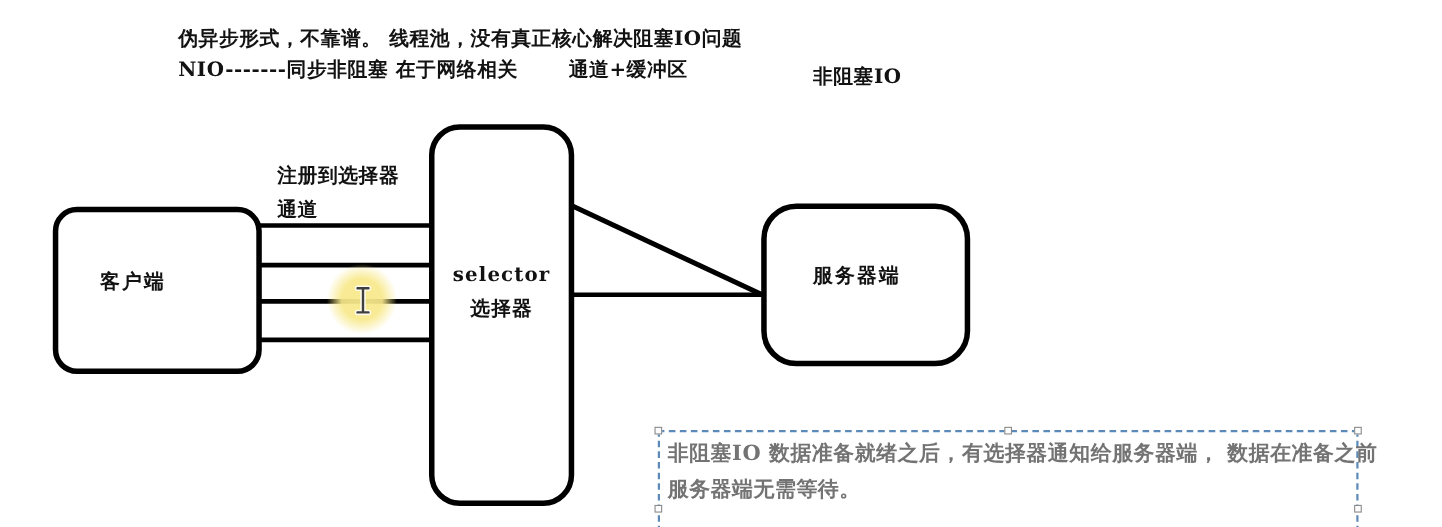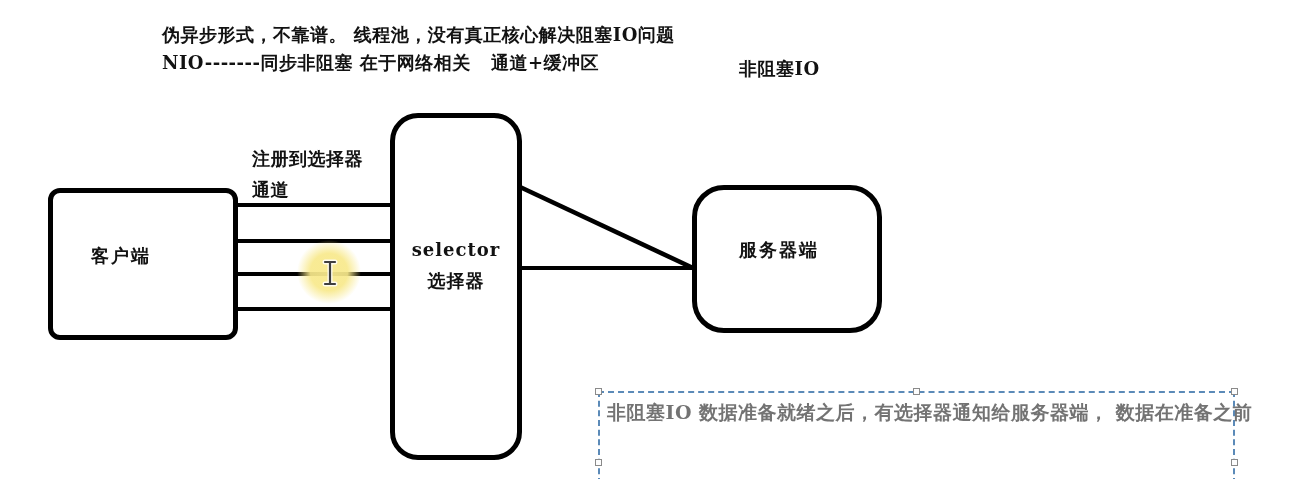--- a/index.html
+++ b/index.html
@@ -29,21 +29,21 @@
     display: flex;
     align-items: center;
     justify-content: center;
   }
   .box .lbl {
     font-weight: bold;
     font-size: 18px;
     letter-spacing: 2px;
     text-align: center;
   }
-  #client-box  { left: 48px;  top: 188px; width: 190px; height: 152px; border-radius: 12px; }
+  #client-box  { left: 48px;  top: 188px; width: 190px; height: 152px; border-radius: 22px; }
   #client-box .lbl { transform: translate(-22px, -8px); }
   #selector-box{ left: 390px; top: 113px; width: 132px; height: 347px; border-radius: 28px; align-items: flex-start; }
   #selector-box .sel-lines { margin-top: 116px; text-align: center; }
   #selector-box .sel-lines div { font-weight: bold; font-size: 18px; line-height: 31px; letter-spacing: 1px; }
   #server-box  { left: 692px; top: 185px; width: 190px; height: 148px; border-radius: 32px; }
   #server-box .lbl { transform: translate(-8px, -9px); }
 
   #connectors { position: absolute; left: 0; top: 0; }
 
   #cursor-halo {
@@ -88,21 +88,21 @@
   .h-ml { left: -5px;  top: 66px; }
   .h-mr { right: -5px; top: 66px; }
 </style>
 </head>
 <body>
 
 <div id="canvas">
 
   <div class="txt" style="left:162px; top:23px;">伪异步形式，不靠谱。 线程池，没有真正核心解决阻塞IO问题</div>
   <div class="txt" style="left:162px; top:51px;">NIO-------同步非阻塞 在于网络相关</div>
-  <div class="txt" style="left:491px; top:51px;">通道+缓冲区</div>
+  <div class="txt" style="left:517px; top:51px;">通道+缓冲区</div>
   <div class="txt" style="left:739px; top:57px;">非阻塞IO</div>
   <div class="txt" style="left:252px; top:147px;">注册到选择器</div>
   <div class="txt" style="left:252px; top:178px;">通道</div>
 
   <svg id="connectors" width="1311" height="479" viewBox="0 0 1311 479">
     <line x1="236" y1="205" x2="393" y2="205" stroke="#000" stroke-width="4.2"></line>
     <line x1="236" y1="241" x2="393" y2="241" stroke="#000" stroke-width="4.2"></line>
     <line x1="236" y1="274" x2="393" y2="274" stroke="#000" stroke-width="4.2"></line>
     <line x1="236" y1="309" x2="393" y2="309" stroke="#000" stroke-width="4.2"></line>
     <line x1="520" y1="187" x2="693" y2="268" stroke="#000" stroke-width="4.6"></line>
@@ -129,20 +129,21 @@
     <g stroke="#ffffff" stroke-width="5" stroke-linecap="round" opacity="0.85">
       <path d="M4 3 H14 M9 3 V25 M4 25 H14" fill="none"></path>
     </g>
     <g stroke="#3f3f3f" stroke-width="2.2" stroke-linecap="round">
       <path d="M4 3 H14 M9 3 V25 M4 25 H14" fill="none"></path>
     </g>
   </svg>
 
   <div id="note-box">
     <div class="note-line">非阻塞IO 数据准备就绪之后，有选择器通知给服务器端， 数据在准备之前</div>
+    <div class="note-line">服务器端无需等待。</div>
     <div class="handle h-tl"></div>
     <div class="handle h-tc"></div>
     <div class="handle h-tr"></div>
     <div class="handle h-ml"></div>
     <div class="handle h-mr"></div>
   </div>
 
 </div>
 
 </body></html>

